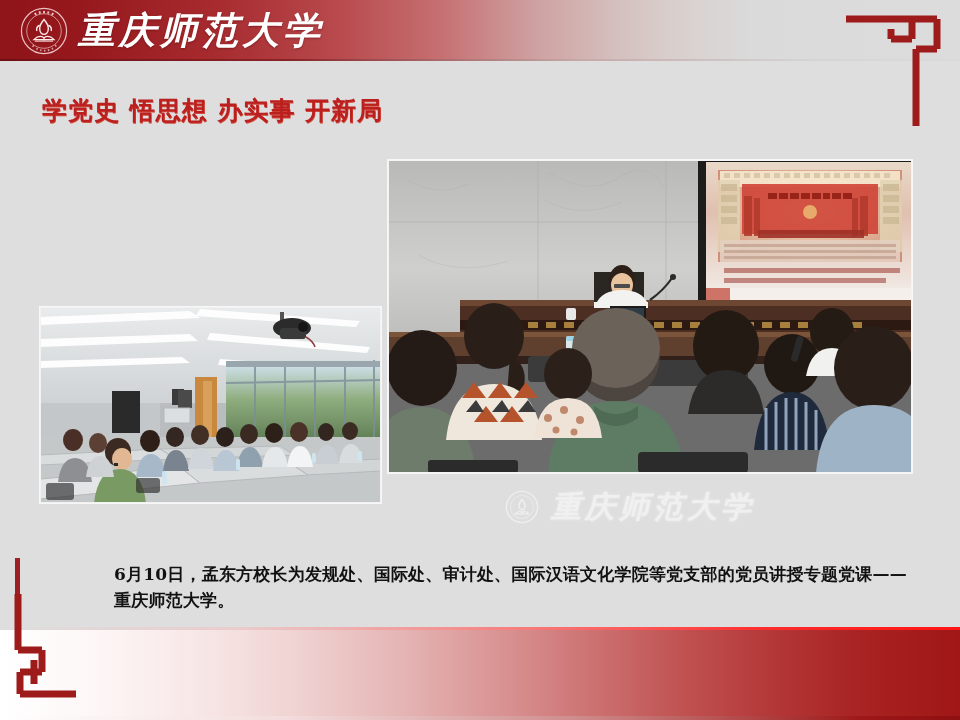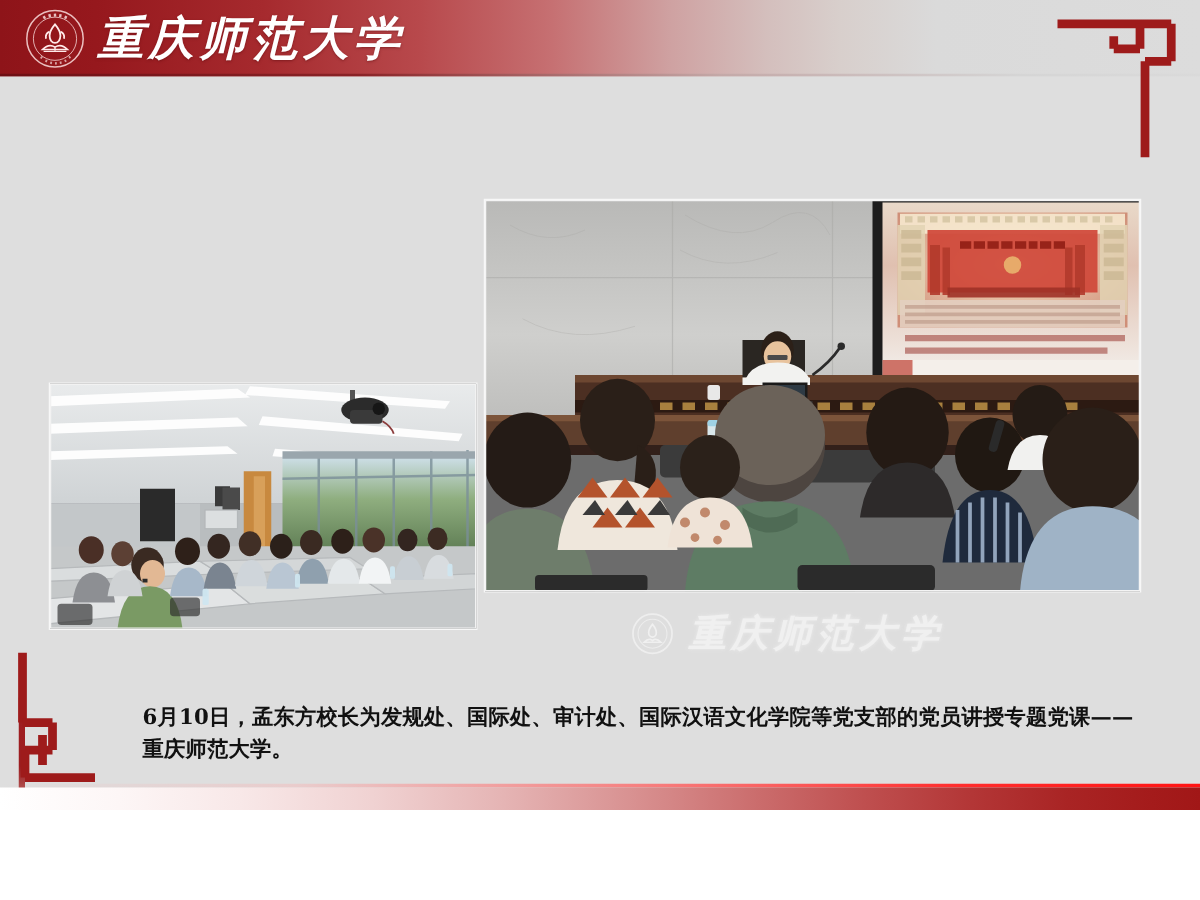--- a/index.html
+++ b/index.html
@@ -6,21 +6,21 @@
     margin: 0;
     padding: 0;
     background: #ffffff;
   }
   body {
     font-family: "Liberation Sans", "DejaVu Sans", sans-serif;
   }
   #slide {
     position: relative;
     width: 960px;
-    height: 648px;
+    height: 720px;
     overflow: hidden;
     background: #dedede;
   }
 
   
   .header-band {
     position: absolute;
     left: 0; top: 0;
     width: 960px; height: 61px;
     background: linear-gradient(to right,
@@ -232,20 +232,21 @@
         <path d="M68 31 H47"></path>
         <path d="M47 31 V21"></path>
         <path d="M68 11 H93"></path>
         <path d="M93 11 V41"></path>
         <path d="M93 41 H72"></path>
         <path d="M72 41 V118"></path>
       </g>
     </svg>
   </div>
 
+  <div class="section-title">学党史  悟思想  办实事  开新局</div>
 
   <div class="photo photo-left">
     <svg viewBox="0 0 341 196" xmlns="http://www.w3.org/2000/svg" preserveAspectRatio="none">
       <defs>
         <linearGradient id="ceilL" x1="0" y1="0" x2="0" y2="1">
           <stop offset="0%" stop-color="#e9ebec"></stop>
           <stop offset="100%" stop-color="#cfd3d5"></stop>
         </linearGradient>
         <linearGradient id="winL" x1="0" y1="0" x2="0" y2="1">
           <stop offset="0%" stop-color="#cfe0ea"></stop>

